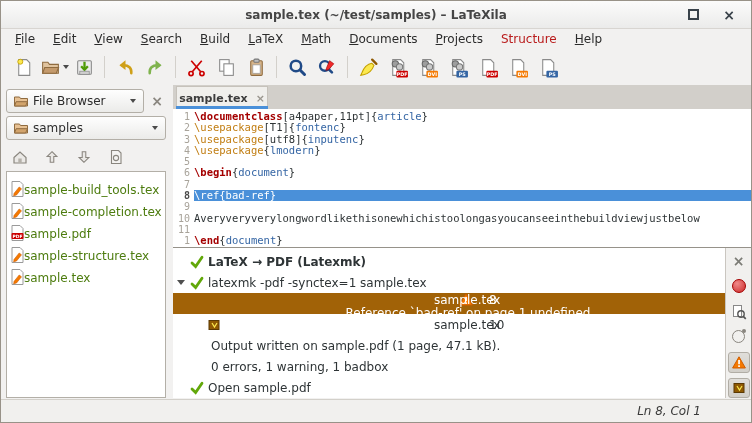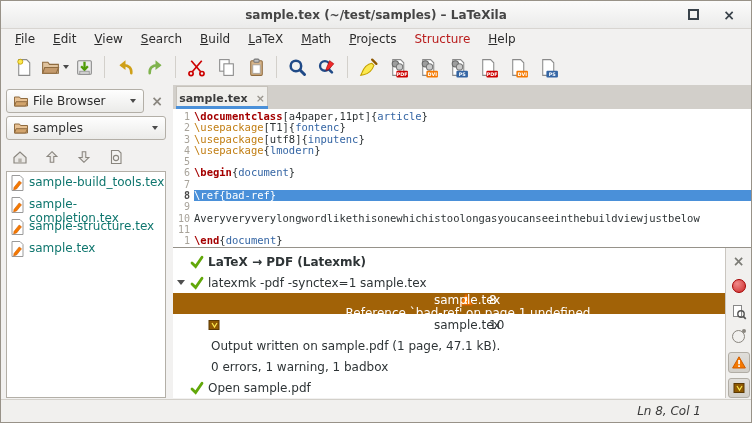--- a/index.html
+++ b/index.html
@@ -37,22 +37,22 @@
          font-size:12px;color:#2d2d2d;}
   .combo .caret{margin-left:auto;width:0;height:0;border-top:4px solid #4a4a4a;
                 border-left:3.5px solid transparent;border-right:3.5px solid transparent;}
   .panel-close{width:18px;height:18px;display:flex;align-items:center;justify-content:center;
                color:#8a867f;font-size:14px;font-weight:bold;flex:none;}
   .dir-combo{margin-top:3px;}
   .nav-row{display:flex;gap:10px;margin:7px 0 0 3px;}
   .nav-btn{width:22px;height:20px;display:flex;align-items:center;justify-content:center;}
   .file-list{position:absolute;left:0;right:0;top:82px;bottom:0;background:#fff;
              border:1px solid #b3afa7;padding-top:3px;overflow:hidden;}
-  .file-item{display:flex;align-items:flex-start;gap:5px;height:22px;padding-left:4px;
-             font-size:12px;color:#0f766e;}
+  .file-item{display:flex;align-items:flex-end;height:22px;padding-left:4px;
+             font-size:12px;color:#4d7c0f;}
 
   
   .main{position:absolute;left:172px;top:84px;right:0;bottom:24px;}
   .tabbar{position:absolute;left:0;right:0;top:0;height:24px;background:#d2cfca;display:flex;align-items:flex-end;}
   .tab{margin-left:3px;height:23px;min-width:92px;background:#f0efec;border:1px solid #c6c2bb;border-bottom:none;
        display:flex;align-items:center;justify-content:center;gap:8px;
        font-size:11px;font-weight:bold;color:#3c3c3c;position:relative;box-sizing:border-box;}
   .tab::after{content:"";position:absolute;left:-1px;right:-1px;bottom:0;height:3px;background:#4a90d9;}
   .tab-close{color:#9a968e;font-size:11px;font-weight:bold;}
 
@@ -112,20 +112,21 @@
   </div>
 
   <div class="menubar" id="menubar">
       <div class="menu-item"><span class="mn">F</span>ile</div>
       <div class="menu-item"><span class="mn">E</span>dit</div>
       <div class="menu-item"><span class="mn">V</span>iew</div>
       <div class="menu-item"><span class="mn">S</span>earch</div>
       <div class="menu-item"><span class="mn">B</span>uild</div>
       <div class="menu-item"><span class="mn">L</span>aTeX</div>
       <div class="menu-item"><span class="mn">M</span>ath</div>
+      <div class="menu-item"><span class="mn">D</span>ocuments</div>
       <div class="menu-item"><span class="mn">P</span>rojects</div>
       <div class="menu-item disabled">Structure</div>
       <div class="menu-item"><span class="mn">H</span>elp</div>
     </div>
 
   <div class="toolbar" id="toolbar">
       <div class="tbtn">
         <span>
           <svg width="21" height="21" viewBox="0 0 20 20">
             <path d="M4.5 2.5h7.5l3 3v12h-10.5z" fill="#fff" stroke="#8a8a8a"></path>
@@ -356,20 +357,30 @@
             <svg width="13" height="16" viewBox="0 0 13 16">
               <path d="M1 .5h8l3 3V15.5H1z" fill="#fff" stroke="#9a9a9a"></path>
               <path d="M3.2 12.2l5-6.2 2.3 1.8-5 6.2-2.9.8z" fill="#f57900" stroke="#ce5c00" stroke-width=".6"></path>
             </svg>
           </span>
           <span>sample-completion.tex</span>
         </div>
         <div class="file-item">
           <span>
             <svg width="13" height="16" viewBox="0 0 13 16">
+              <path d="M1 .5h8l3 3V15.5h-11z" fill="#fff" stroke="#9a9a9a"></path>
+              <rect x=".5" y="8" width="12" height="6" rx="1" fill="#cc0000"></rect>
+              <text x="6.5" y="12.7" font-size="4.4" font-weight="bold" fill="#fff" text-anchor="middle" font-family="DejaVu Sans">PDF</text>
+            </svg>
+          </span>
+          <span>sample.pdf</span>
+        </div>
+        <div class="file-item">
+          <span>
+            <svg width="13" height="16" viewBox="0 0 13 16">
               <path d="M1 .5h8l3 3V15.5H1z" fill="#fff" stroke="#9a9a9a"></path>
               <path d="M3.2 12.2l5-6.2 2.3 1.8-5 6.2-2.9.8z" fill="#f57900" stroke="#ce5c00" stroke-width=".6"></path>
             </svg>
           </span>
           <span>sample-structure.tex</span>
         </div>
         <div class="file-item">
           <span>
             <svg width="13" height="16" viewBox="0 0 13 16">
               <path d="M1 .5h8l3 3V15.5H1z" fill="#fff" stroke="#9a9a9a"></path>

